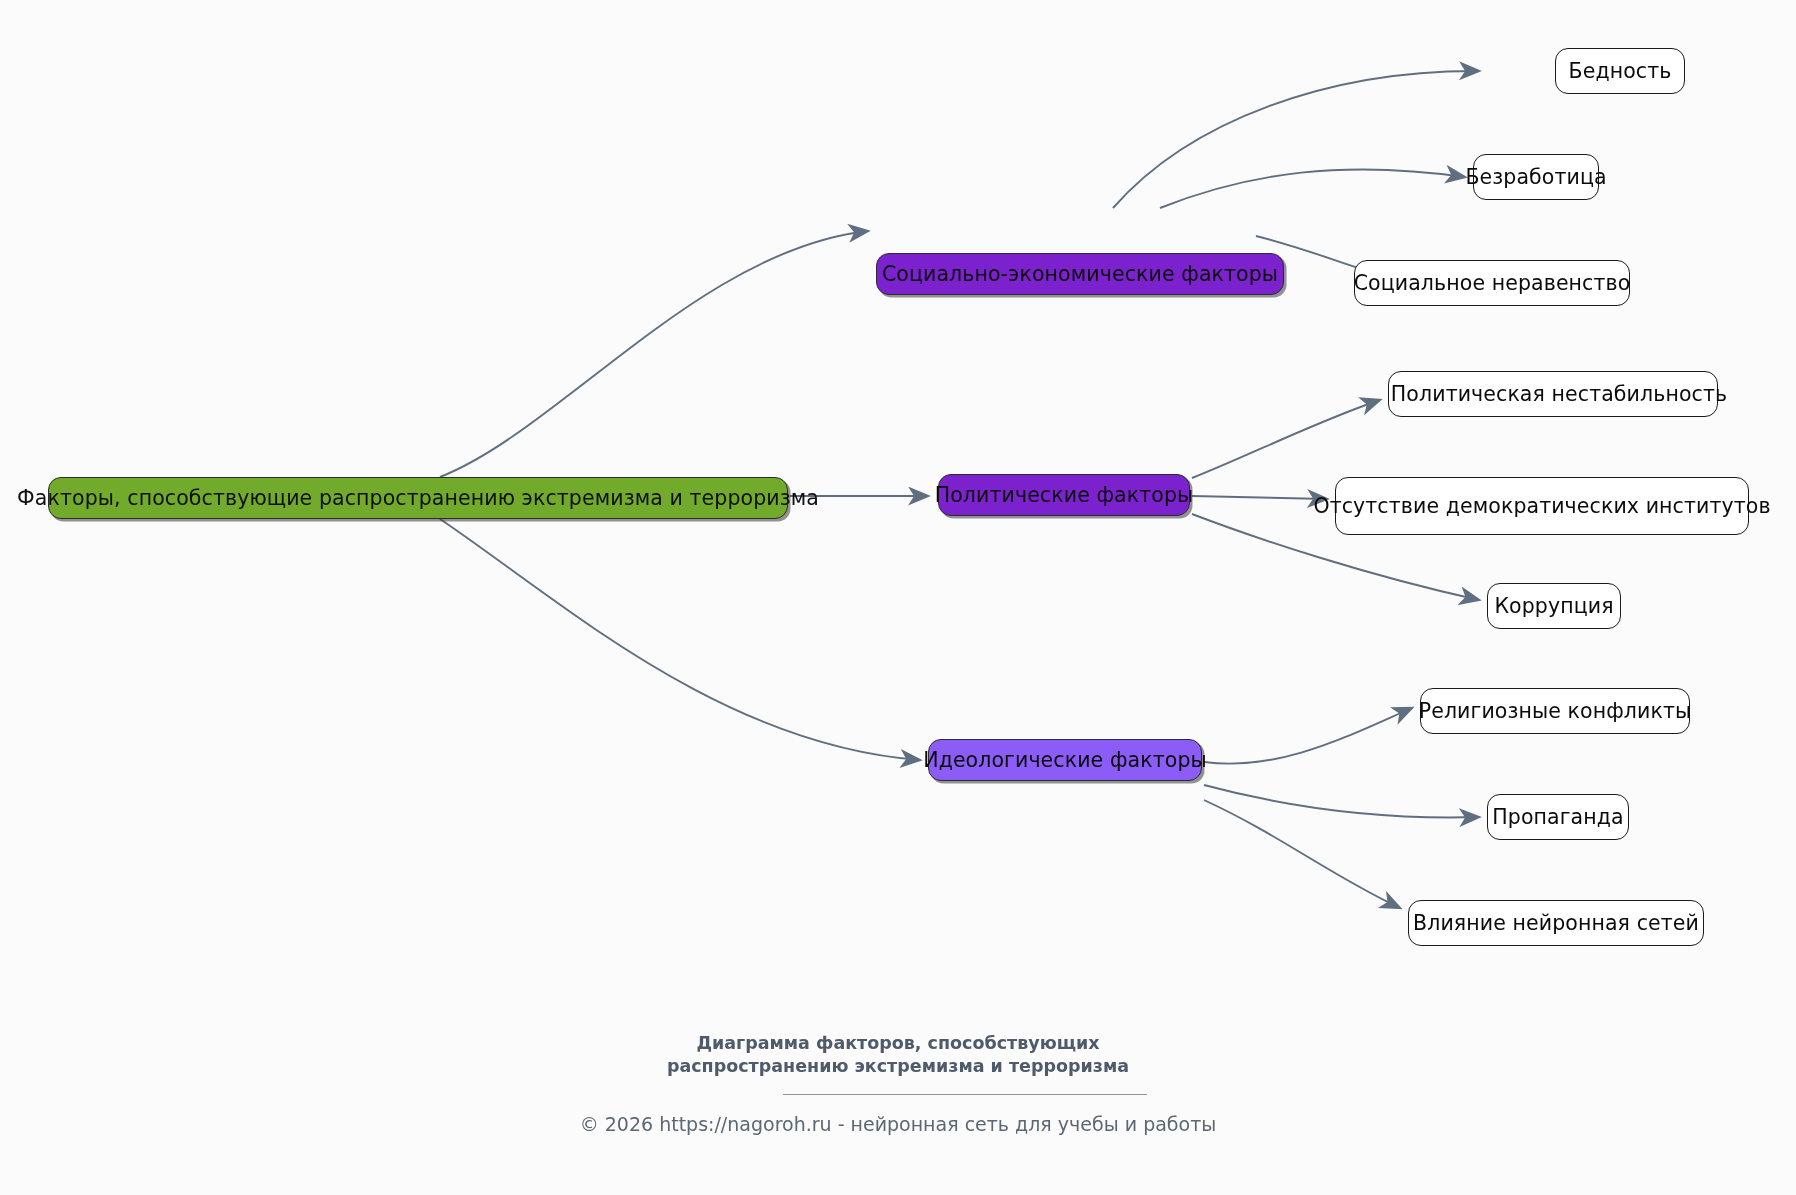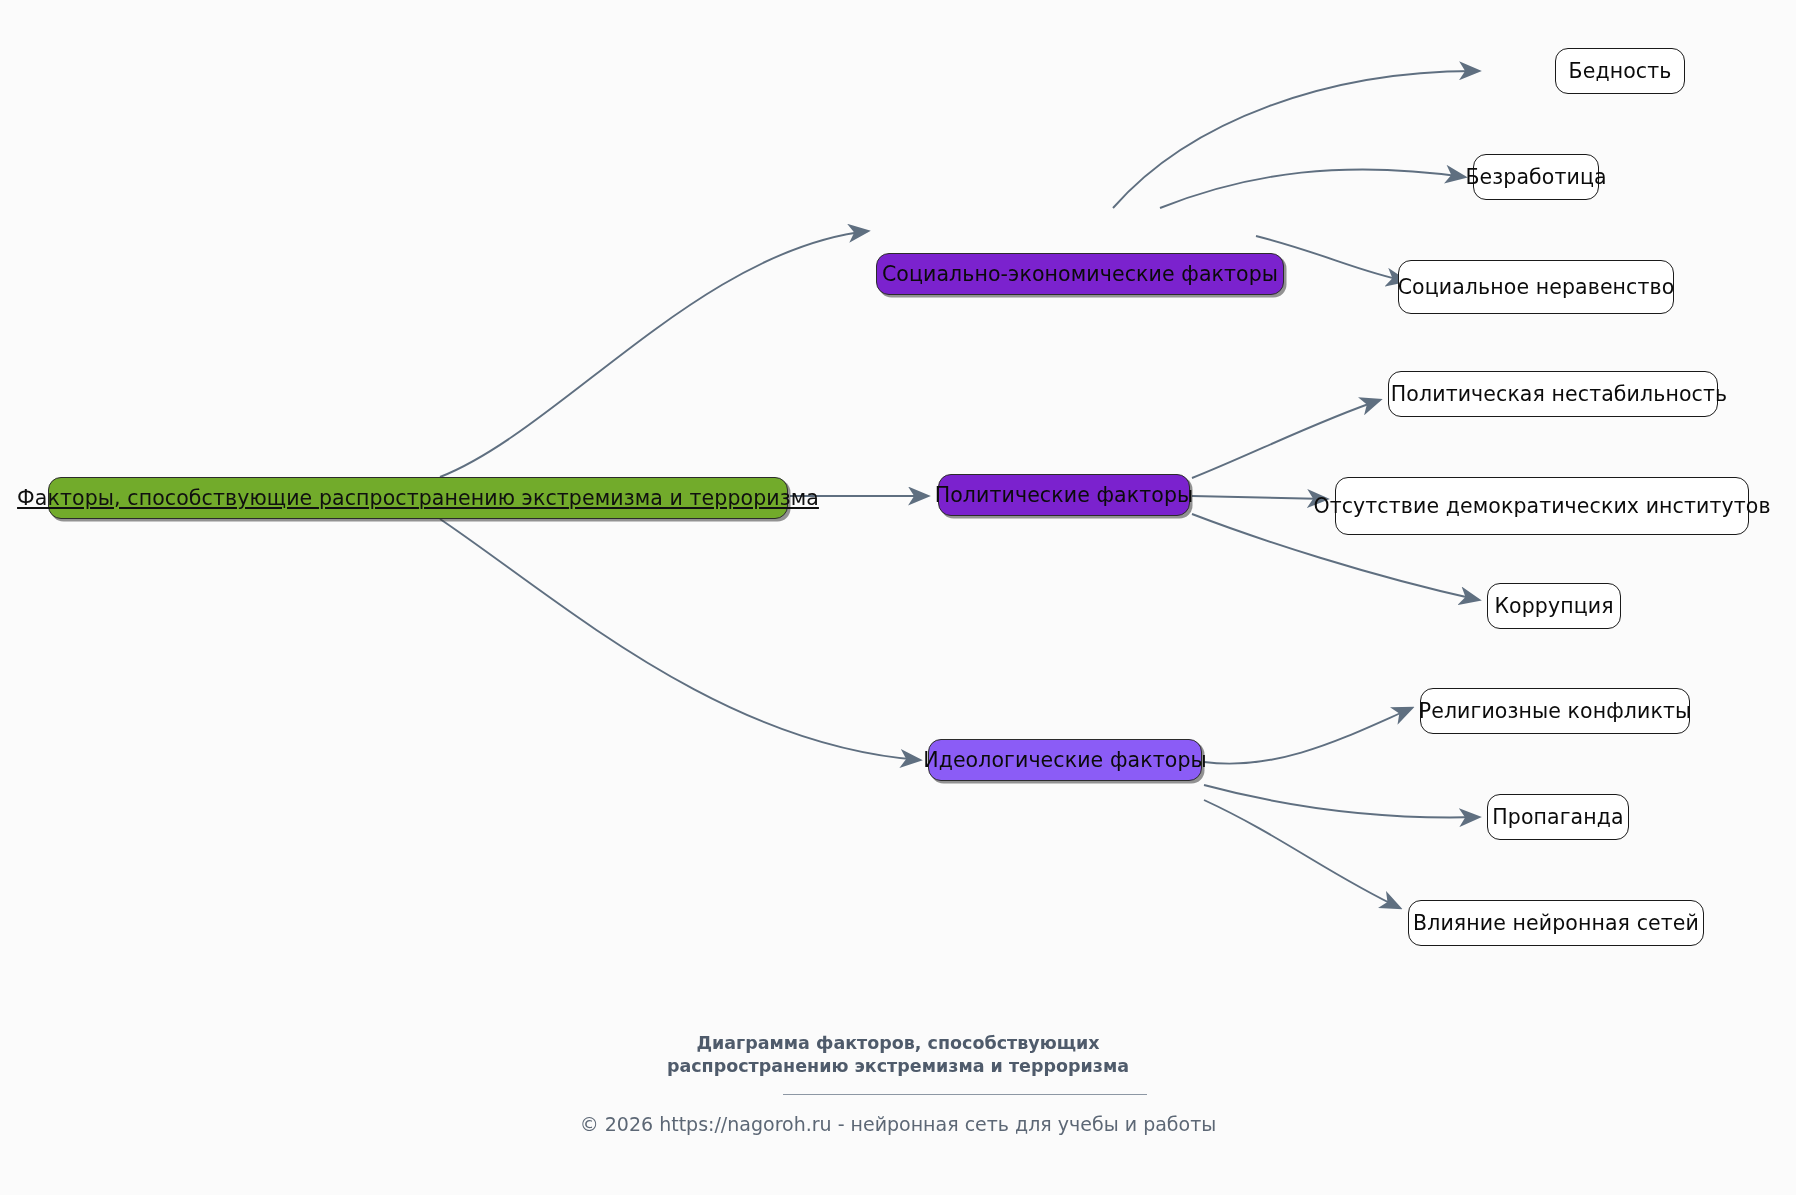--- a/index.html
+++ b/index.html
@@ -118,26 +118,26 @@
       <path d="M 1192,496 L 1327,499"></path>
       <path d="M 1192,514 C 1260,540 1370,576 1479,600"></path>
     </g>
     <g fill="none" stroke="#5f6f80" stroke-width="1.9" marker-end="url(#arrow)">
       <path d="M 1204,762 C 1280,772 1350,735 1412,708"></path>
       <path d="M 1204,785 C 1290,808 1380,820 1479,817"></path>
       <path d="M 1204,800 C 1280,835 1330,875 1400,908"></path>
     </g>
   </svg>
 
-  <div class="node node-root" style="left: 48px; top: 477px; width: 740px; height: 42px; background: rgb(114, 171, 43); text-decoration: underline;">Факторы, способствующие распространению экстремизма и терроризма</div>
+  <div class="node node-root" style="left: 48px; top: 477px; width: 740px; height: 42px; background: rgb(114, 171, 43);">Факторы, способствующие распространению экстремизма и терроризма</div>
 
   <div class="node node-branch" style="left: 876px; top: 210px; width: 408px; height: 42px; background: rgb(123, 34, 206); margin-top: 43px;">Социально-экономические факторы</div>
   <div class="node node-leaf" style="left: 1555px; top: 48px; width: 130px; height: 46px;">Бедность</div>
   <div class="node node-leaf" style="left: 1473px; top: 154px; width: 126px; height: 46px;">Безработица</div>
-  <div class="node node-leaf" style="left: 1398px; top: 260px; width: 276px; height: 54px;">Социальное неравенство</div>
+  <div class="node node-leaf" style="left: 1354px; top: 260px; width: 276px; height: 46px;">Социальное неравенство</div>
 
   <div class="node node-branch" style="left: 938px; top: 474px; width: 252px; height: 42px; background: rgb(123, 34, 206);">Политические факторы</div>
   <div class="node node-leaf" style="left: 1388px; top: 371px; width: 330px; height: 46px; padding-left: 28px;">Политическая нестабильность</div>
   <div class="node node-leaf" style="left: 1335px; top: 477px; width: 414px; height: 58px;">Отсутствие демократических институтов</div>
   <div class="node node-leaf" style="left: 1487px; top: 583px; width: 134px; height: 46px;">Коррупция</div>
 
   <div class="node node-branch" style="left: 928px; top: 739px; width: 274px; height: 42px; background: #8b5cf6;">Идеологические факторы</div>
   <div class="node node-leaf" style="left: 1420px; top: 688px; width: 270px; height: 46px;">Религиозные конфликты</div>
   <div class="node node-leaf" style="left: 1487px; top: 794px; width: 142px; height: 46px;">Пропаганда</div>
   <div class="node node-leaf" style="left: 1408px; top: 900px; width: 296px; height: 46px;">Влияние нейронная сетей</div>

